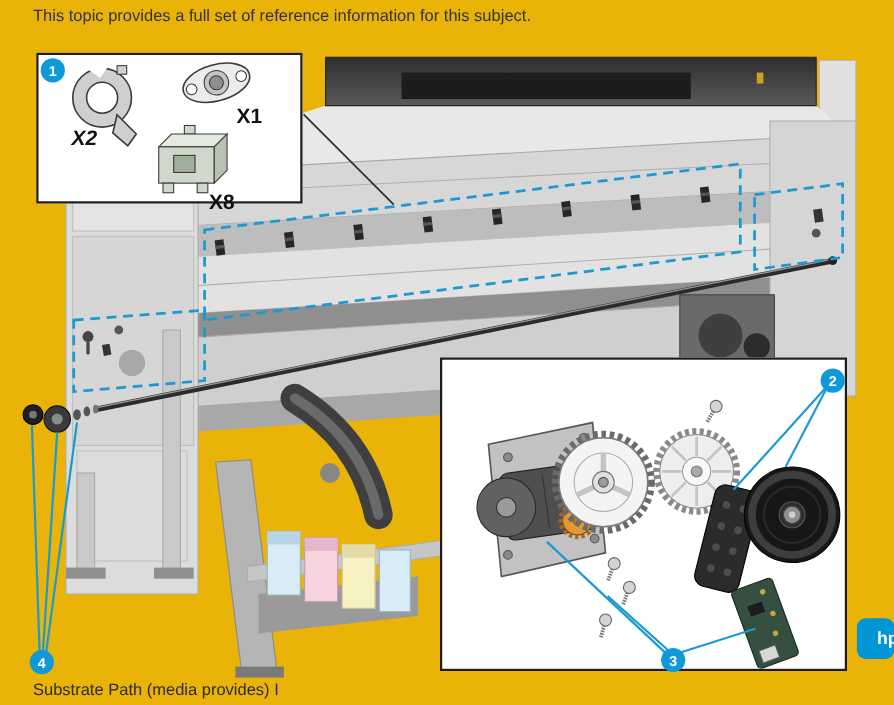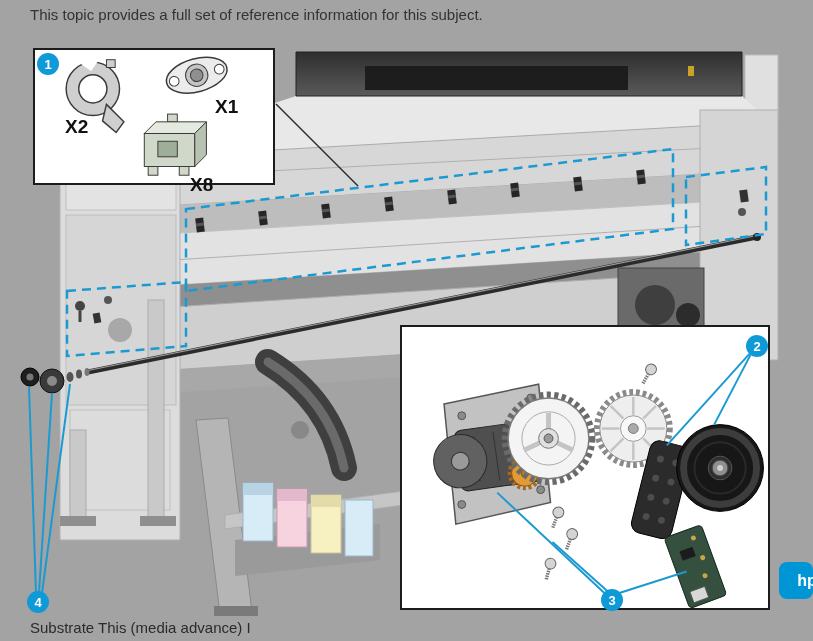--- a/index.html
+++ b/index.html
@@ -1,31 +1,31 @@
 <!DOCTYPE html>
 <html><head>
 <meta charset="utf-8">
 <style>
   * { box-sizing: border-box; }
   html, body { margin: 0; padding: 0; background: #ffffff; }
   body { font-family: "Liberation Sans", sans-serif; }
-  .canvas { position: relative; width: 813px; height: 641px; background: #a3a3a3; overflow: hidden; }
+  .canvas { position: relative; width: 813px; height: 641px; background: #eab308; overflow: hidden; }
 
   .intro   { position: absolute; left: 30px; top: 6px;  margin: 0; font-size: 15px; color: #333; }
   .caption { position: absolute; left: 30px; top: 619px; margin: 0; font-size: 15px; color: #2b2b2b; }
 
   .main-art { position: absolute; left: 0; top: 0; }
 
   .inset { position: absolute; background: #fff; border: 2px solid #1c1c1c; }
   .inset1 { left: 33px;  top: 48px;  width: 242px; height: 137px; }
   .inset2 { left: 400px; top: 325px; width: 370px; height: 285px; }
   .inset svg { display: block; width: 100%; height: 100%; }
 
   .plabel { position: absolute; font-size: 19px; font-weight: bold; color: #111; }
-  .plabel-x2 { left: 30px;  top: 66px;  }
+  .plabel-x2 { left: 30px;  top: 66px; font-style: italic;  }
   .plabel-x1 { left: 180px; top: 46px;  }
   .plabel-x8 { left: 155px; top: 112px; margin-top: 12px; }
 
   .callout {
     position: absolute; width: 22px; height: 22px; border-radius: 50%;
     background: #0f9ad7; color: #fff; font-size: 13px; font-weight: bold;
     display: flex; align-items: center; justify-content: center; z-index: 6;
   }
   .callout-1 { left: 37px;  top: 53px;  }
   .callout-2 { left: 746px; top: 335px; }
@@ -355,15 +355,15 @@
 
   <div class="callout callout-1">1</div>
   <div class="callout callout-2">2</div>
   <div class="callout callout-3">3</div>
   <div class="callout callout-4">4</div>
 
   <div class="hp-logo">
     <span>hp</span>
   </div>
 
-  <p class="caption">Substrate This (media advance) I</p>
+  <p class="caption">Substrate Path (media provides) I</p>
 
 </div>
 
 </body></html>

